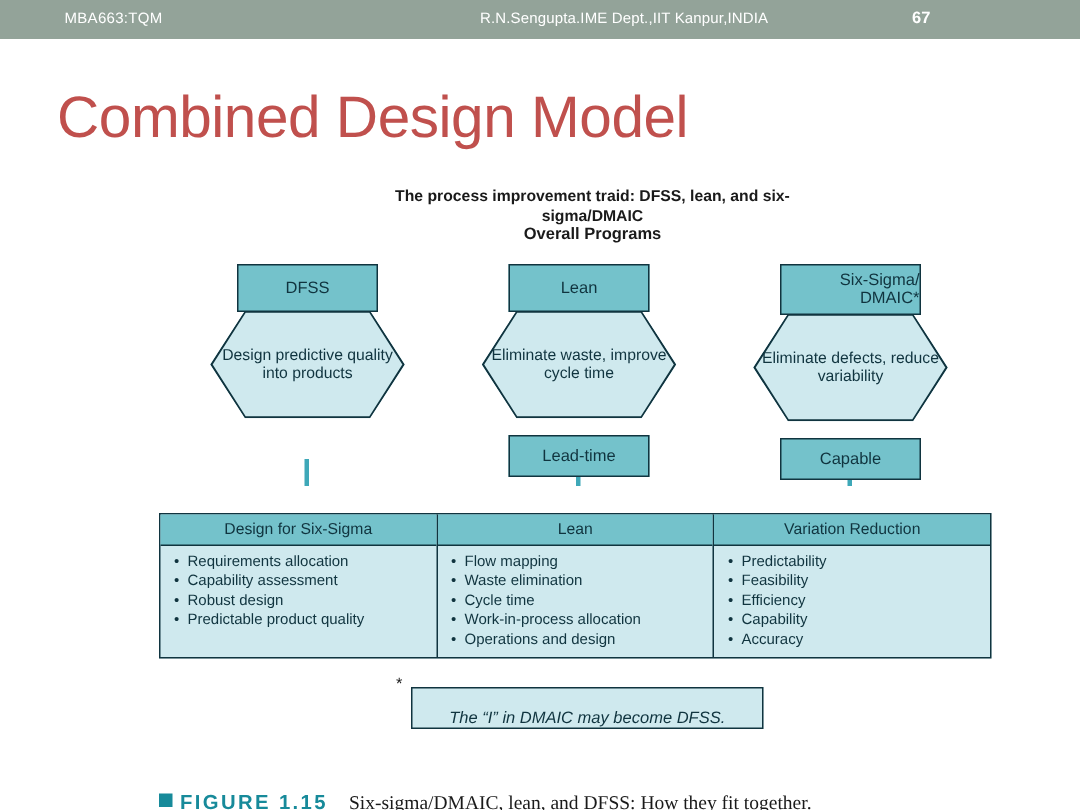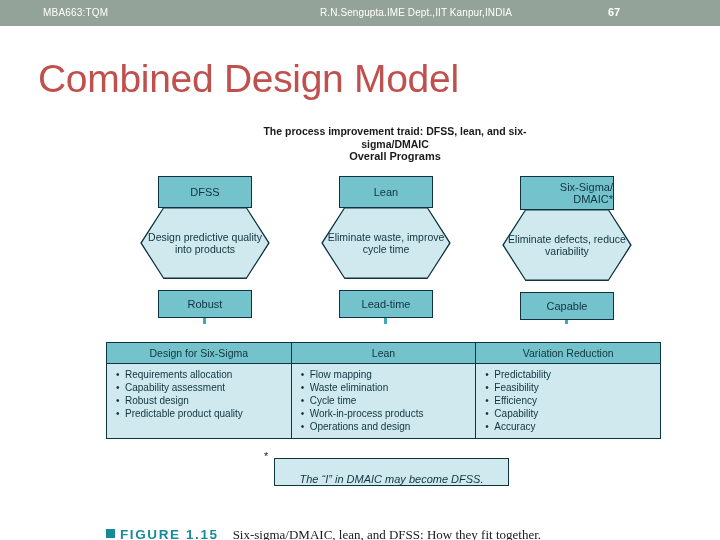--- a/index.html
+++ b/index.html
@@ -287,21 +287,20 @@
   </div>
 
   <div class="pillar" id="pillar-0">
     <div class="cap-box">DFSS</div>
     <div class="hexagon">
       <svg class="hex-border" viewBox="0 0 130 72" preserveAspectRatio="none">
         <polygon points="23.4,0.8 106.6,0.8 129,36 106.6,71.2 23.4,71.2 1,36" fill="none" stroke="#10343f" stroke-width="1.4"></polygon>
       </svg>
       <div class="hex-text">Design predictive quality into products</div>
     </div>
-    <div class="foot-box">Robust</div>
   </div>
 
   <div class="pillar" id="pillar-1">
     <div class="cap-box">Lean</div>
     <div class="hexagon">
       <svg class="hex-border" viewBox="0 0 130 72" preserveAspectRatio="none">
         <polygon points="23.4,0.8 106.6,0.8 129,36 106.6,71.2 23.4,71.2 1,36" fill="none" stroke="#10343f" stroke-width="1.4"></polygon>
       </svg>
       <div class="hex-text">Eliminate waste, improve cycle time</div>
     </div>
@@ -333,21 +332,21 @@
         <div class="bullet-row"><span class="dot">•</span><span>Predictable product quality</span></div>
       </div>
     </div>
 
     <div class="tcol">
       <div class="tcol-head">Lean</div>
       <div class="tcol-body">
         <div class="bullet-row"><span class="dot">•</span><span>Flow mapping</span></div>
         <div class="bullet-row"><span class="dot">•</span><span>Waste elimination</span></div>
         <div class="bullet-row"><span class="dot">•</span><span>Cycle time</span></div>
-        <div class="bullet-row"><span class="dot">•</span><span>Work-in-process products</span></div>
+        <div class="bullet-row"><span class="dot">•</span><span>Work-in-process allocation</span></div>
         <div class="bullet-row"><span class="dot">•</span><span>Operations and design</span></div>
       </div>
     </div>
 
     <div class="tcol">
       <div class="tcol-head">Variation Reduction</div>
       <div class="tcol-body">
         <div class="bullet-row"><span class="dot">•</span><span>Predictability</span></div>
         <div class="bullet-row"><span class="dot">•</span><span>Feasibility</span></div>
         <div class="bullet-row"><span class="dot">•</span><span>Efficiency</span></div>

